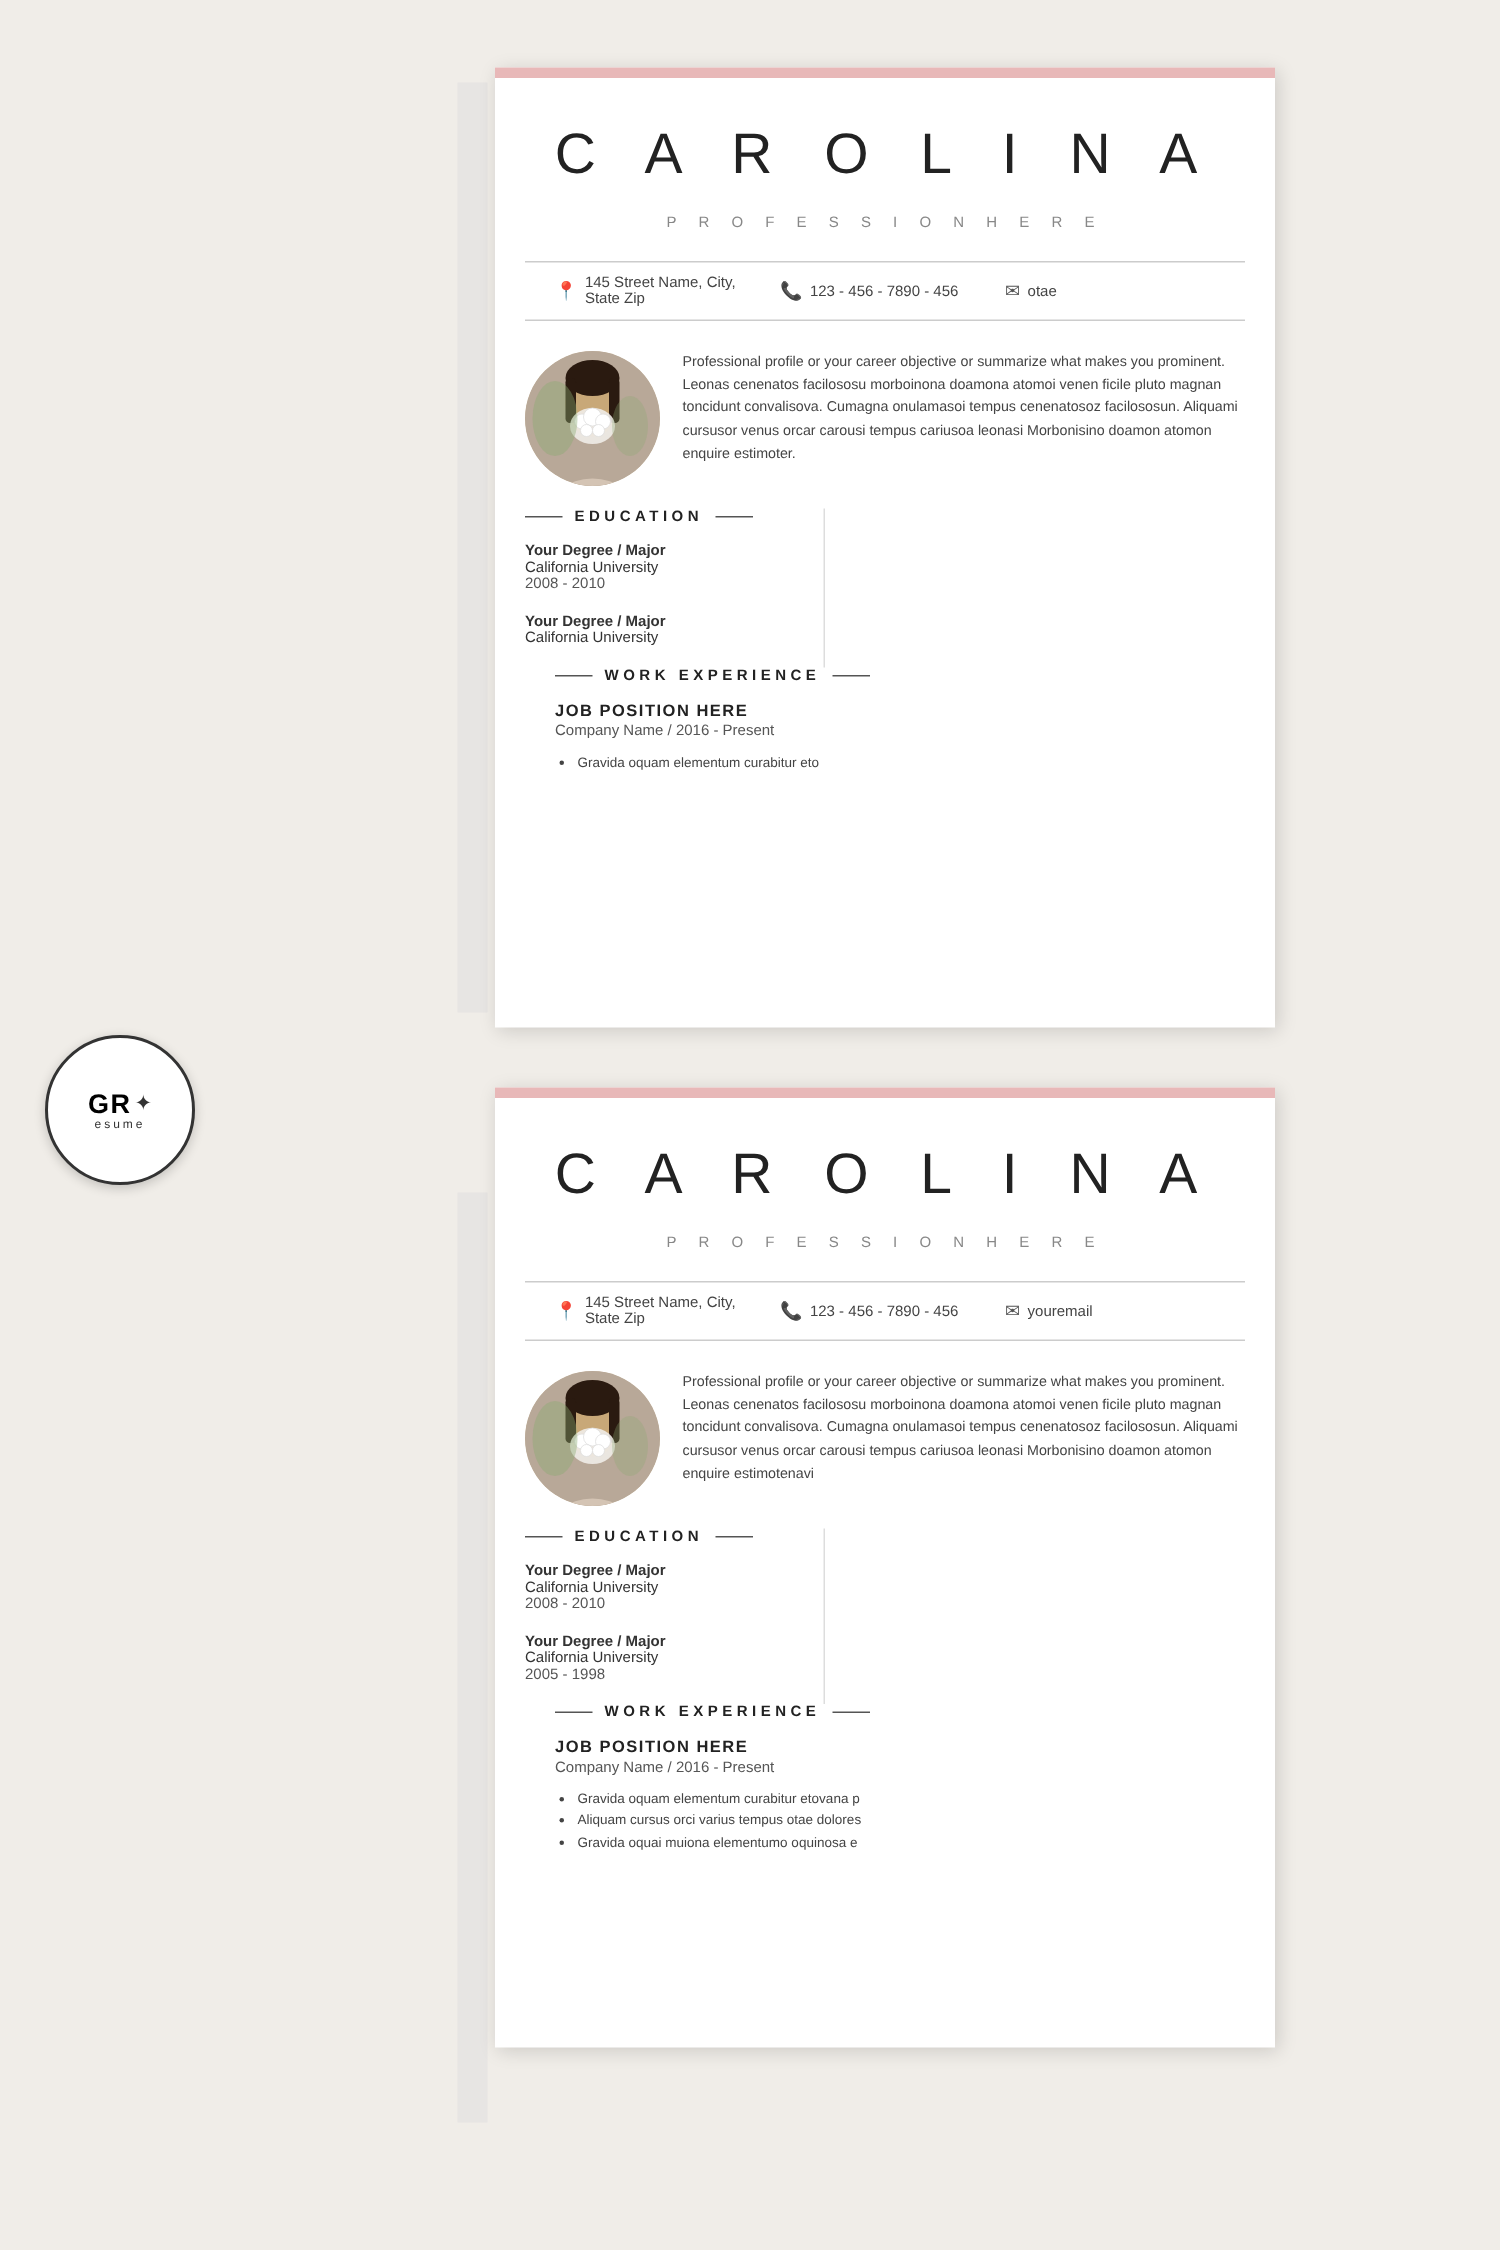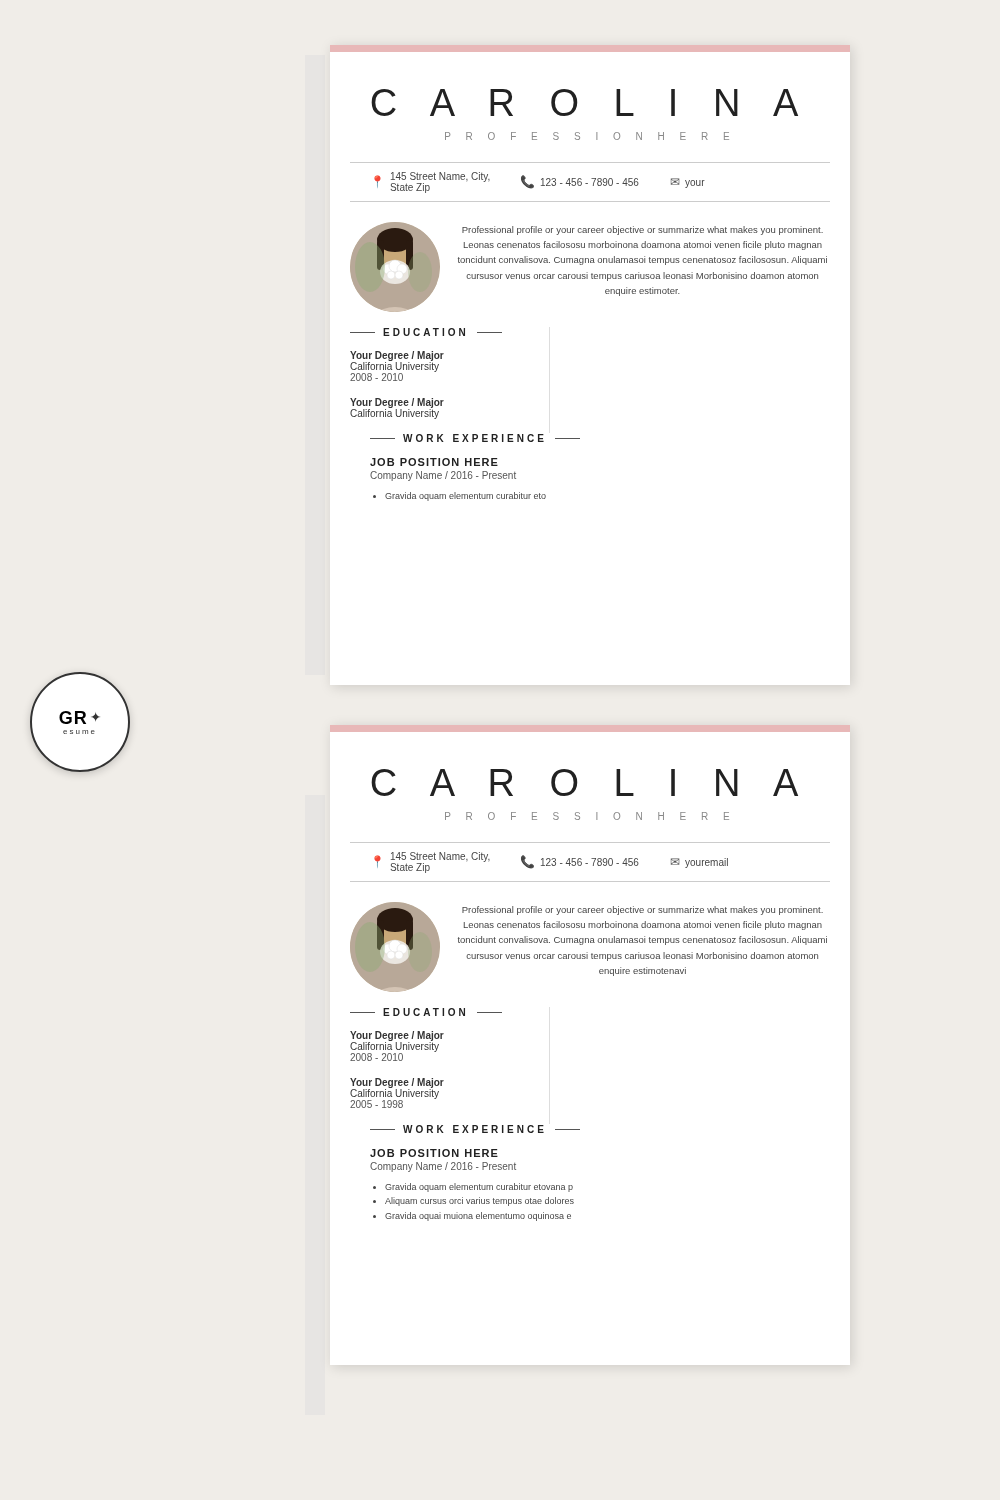--- a/index.html
+++ b/index.html
@@ -55,21 +55,21 @@
       font-weight: 300;
       font-family: 'Trebuchet MS', sans-serif;
       color: #222;
       text-transform: uppercase;
     }
 
     .resume-profession {
       font-size: 10px;
       letter-spacing: 6px;
       color: #888;
-      margin-top: 6px;
+      margin-top: 18px;
       font-family: 'Trebuchet MS', Arial, sans-serif;
     }
 
     .resume-contact-bar {
       display: flex;
       align-items: center;
       padding: 8px 20px;
       border-top: 1px solid #ccc;
       border-bottom: 1px solid #ccc;
       margin: 5px 20px;
@@ -88,21 +88,20 @@
 
     .contact-icon {
       font-size: 12px;
       color: #555;
     }
 
     .resume-body {
       display: flex;
       padding: 15px 20px;
       gap: 15px;
-      text-align: center;
     }
 
     .profile-photo {
       width: 90px;
       height: 90px;
       border-radius: 50%;
       overflow: hidden;
       flex-shrink: 0;
       background: #c8b8a0;
       position: relative;
@@ -215,21 +214,21 @@
       font-size: 9px;
       color: #444;
       font-family: Arial, sans-serif;
       line-height: 1.6;
     }
 
     
     .logo-circle {
       position: absolute;
       left: 30px;
-      top: 672px;
+      top: 690px;
       width: 100px;
       height: 100px;
       border-radius: 50%;
       border: 2px solid #333;
       background: #fff;
       display: flex;
       flex-direction: column;
       align-items: center;
       justify-content: center;
       z-index: 10;
@@ -296,21 +295,21 @@
       <div class="contact-item">
         <span class="contact-icon">📍</span>
         <span>145 Street Name, City, State Zip</span>
       </div>
       <div class="contact-item">
         <span class="contact-icon">📞</span>
         <span>123 -  456 - 7890 - 456</span>
       </div>
       <div class="contact-item">
         <span class="contact-icon">✉</span>
-        <span>your</span>
+        <span>otae</span>
       </div>
     </div>
 
     <div class="resume-body">
       <div class="profile-photo">
         <svg viewBox="0 0 90 90" xmlns="http://www.w3.org/2000/svg">
           <defs>
             <clipPath id="circle1">
               <circle cx="45" cy="45" r="45"></circle>
             </clipPath>

